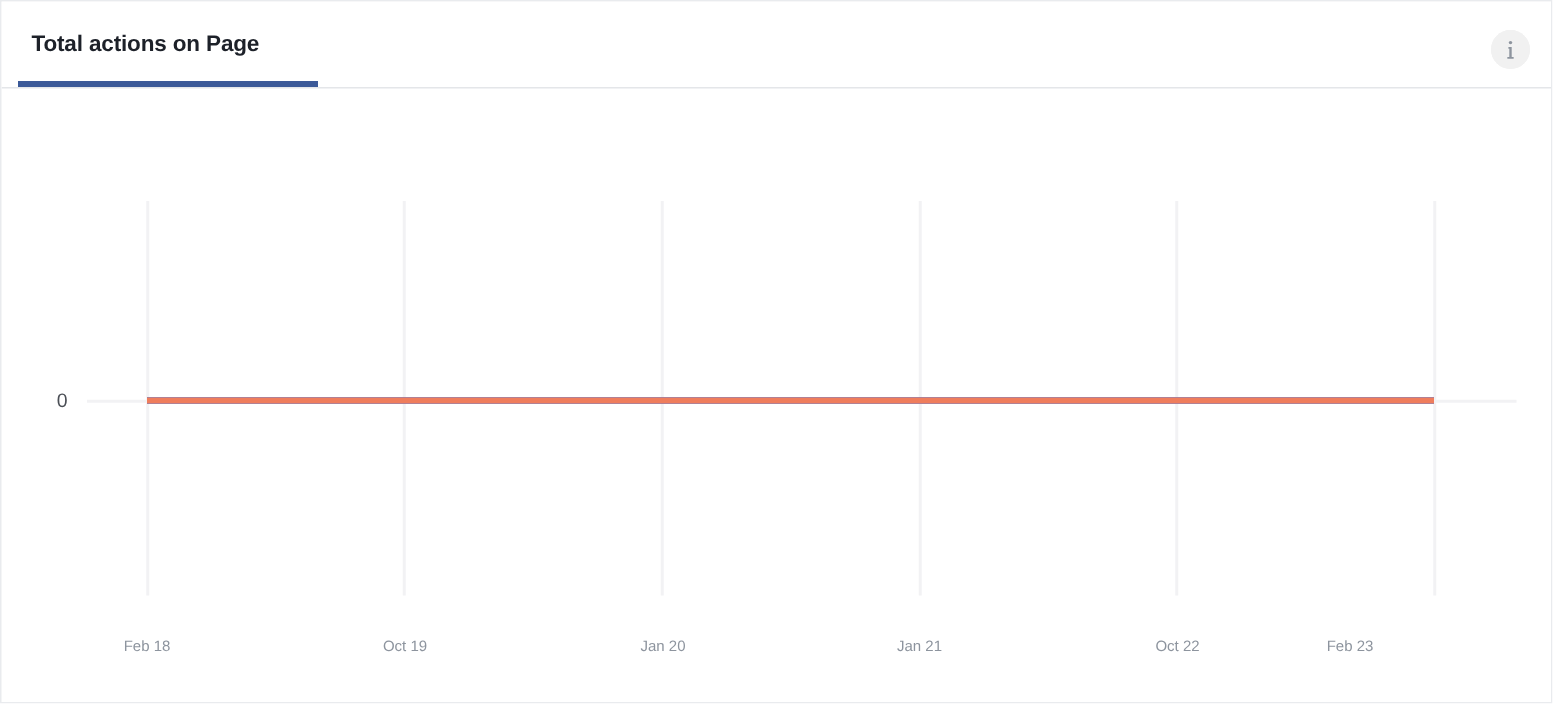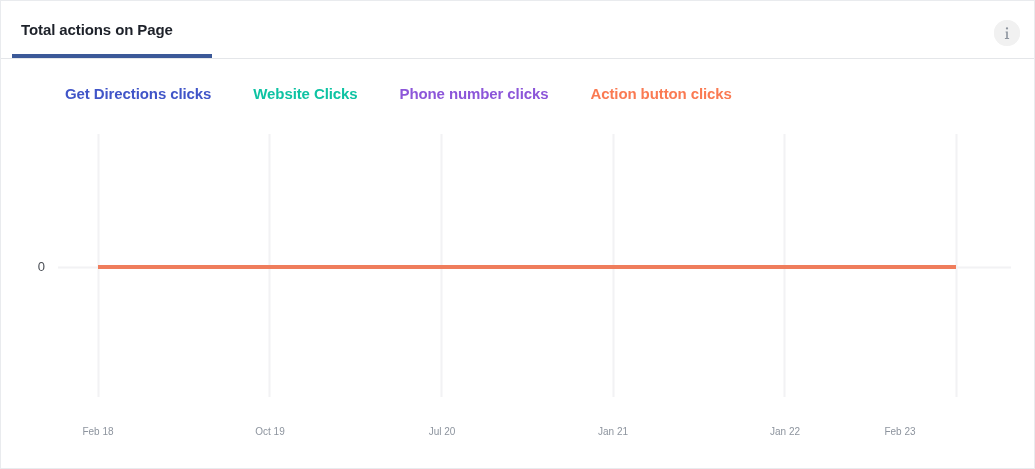--- a/index.html
+++ b/index.html
@@ -149,23 +149,20 @@
   </div>
 
   <div class="info-icon">
     <svg width="26" height="26" viewBox="0 0 26 26" aria-hidden="true">
       <circle cx="13" cy="13" r="13" fill="#f1f1f1"></circle>
       <circle cx="13" cy="8.4" r="1.15" fill="#8d949e"></circle>
       <path d="M11.6 11.4 h2.2 v6.6 h1.3 v1.1 h-4.2 v-1.1 h1.3 v-5.5 h-0.6 z" fill="#8d949e"></path>
     </svg>
   </div>
 
-  <div class="legend">
-    <span class="legend-item" style="color:#4055c8">Get Directions clicks</span><span class="legend-item" style="color:#0ec3a3">Website Clicks</span><span class="legend-item" style="color:#8c56d9">Phone number clicks</span><span class="legend-item" style="color:#fa7a52">Action button clicks</span>
-  </div>
 
   <div class="plot">
     <svg width="1035" height="469" aria-hidden="true">
       <g>
         <line x1="97.5" y1="133" x2="97.5" y2="396" stroke="#f2f2f4" stroke-width="2"></line>
         <line x1="268.5" y1="133" x2="268.5" y2="396" stroke="#f2f2f4" stroke-width="2"></line>
         <line x1="440.5" y1="133" x2="440.5" y2="396" stroke="#f2f2f4" stroke-width="2"></line>
         <line x1="612.5" y1="133" x2="612.5" y2="396" stroke="#f2f2f4" stroke-width="2"></line>
         <line x1="783.5" y1="133" x2="783.5" y2="396" stroke="#f2f2f4" stroke-width="2"></line>
         <line x1="955.5" y1="133" x2="955.5" y2="396" stroke="#f2f2f4" stroke-width="2"></line>
@@ -178,19 +175,19 @@
         <line x1="97" y1="266" x2="955" y2="266" stroke="#0ec3a3" stroke-width="4" stroke-linecap="butt"></line>
         <line x1="97" y1="266" x2="955" y2="266" stroke="#8c56d9" stroke-width="4" stroke-linecap="butt"></line>
         <line x1="97" y1="266" x2="955" y2="266" stroke="#ef7d5c" stroke-width="4" stroke-linecap="butt"></line>
       </g>
     </svg>
 
     <div class="ylabel">0</div>
 
     <div class="xlabel" style="left:97px">Feb 18</div>
     <div class="xlabel" style="left:269px">Oct 19</div>
-    <div class="xlabel" style="left:441px">Jul 20</div>
+    <div class="xlabel" style="left:441px">Jan 20</div>
     <div class="xlabel" style="left:612px">Jan 21</div>
-    <div class="xlabel" style="left:784px">Jan 22</div>
+    <div class="xlabel" style="left:784px">Oct 22</div>
     <div class="xlabel" style="left:899px">Feb 23</div>
   </div>
 
 </div>
 
 </body></html>

